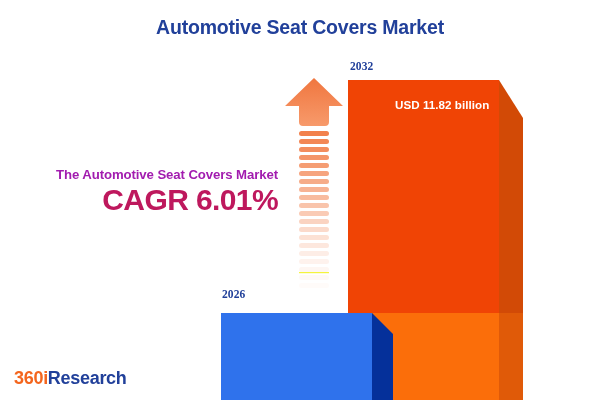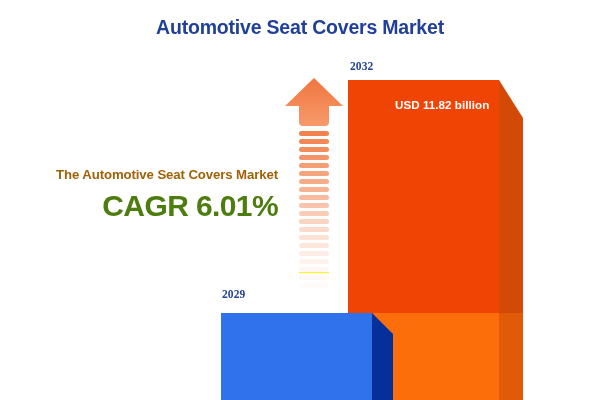--- a/index.html
+++ b/index.html
@@ -20,29 +20,28 @@
     color:#21409a;
     letter-spacing:-0.2px;
   }
 
   
   .caption {
     position:absolute; left:10px; top:166px; width:268px;
     text-align:right;
   }
   .caption-line {
-    font-size:13.2px; font-weight:bold; color:#a16207;
+    font-size:13.2px; font-weight:bold; color:#a21caf;
     line-height:1.32; letter-spacing:-0.1px;
     display:block;
   }
   .cagr {
     display:block;
-    margin-top:6px;
     font-size:30px; font-weight:bold;
-    color:#4d7c0f;
+    color:#be185d;
     letter-spacing:-0.6px;
     line-height:1.1;
   }
 
   
   .logo {
     position:absolute; left:14px; top:368px;
     font-size:18px; font-weight:bold; letter-spacing:-0.3px;
     white-space:nowrap;
   }
@@ -154,21 +153,24 @@
   </div>
   <div class="year-label year-2032">2032</div>
   <div class="value-label value-2032">USD 11.82 billion</div>
 
   <div class="bar24-face"></div>
   <div class="bar24-side">
     <svg viewBox="0 0 21 87" xmlns="http://www.w3.org/2000/svg" aria-hidden="true">
       <path d="M0 0 L21 21 L21 87 L0 87 Z" fill="#05309a"></path>
     </svg>
   </div>
-  <div class="year-label year-2024">2029</div>
+  <div class="year-label year-2024">2026</div>
 
   <div class="caption">
     <span class="caption-line">The Automotive Seat Covers Market</span>
     <span class="cagr">CAGR 6.01%</span>
   </div>
 
+  <div class="logo">
+    <span class="l-orange">360i</span><span class="l-blue">Research</span>
+  </div>
 
 </div>
 
 </body></html>

